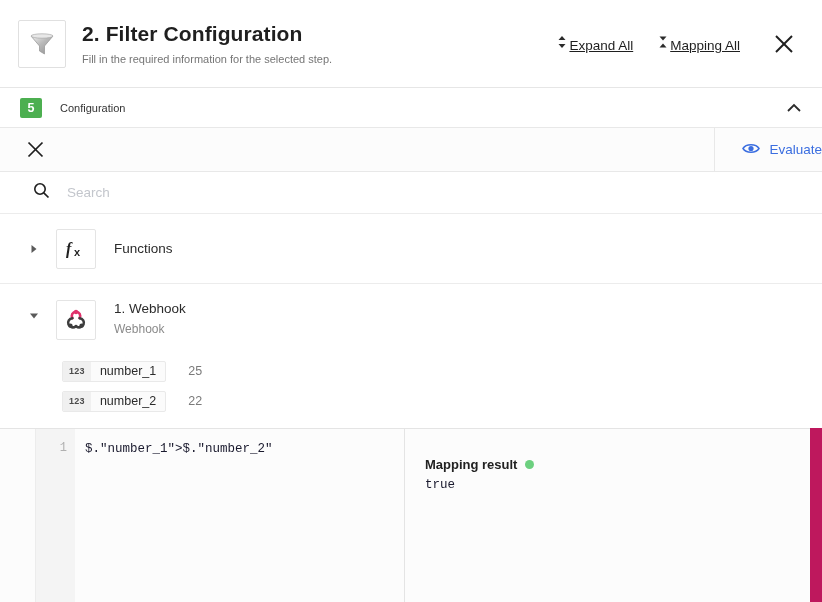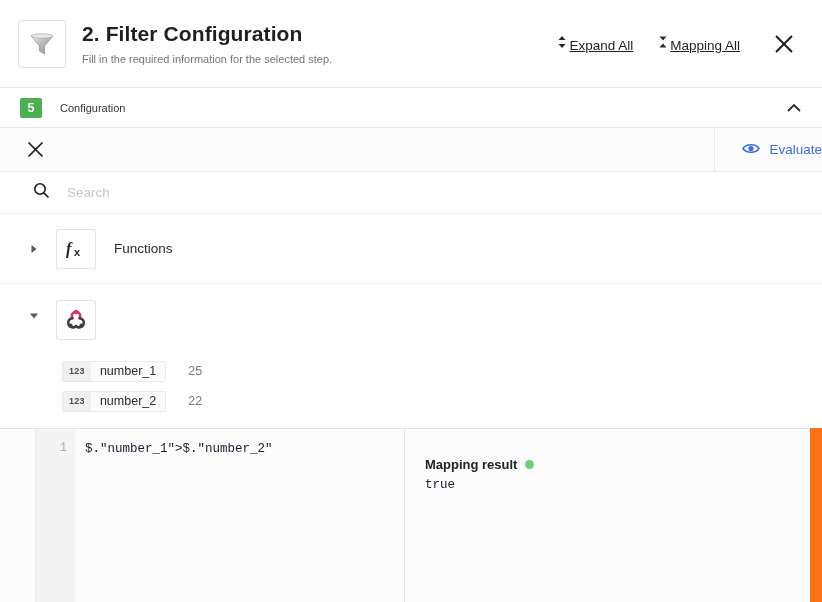--- a/index.html
+++ b/index.html
@@ -6,21 +6,21 @@
   html, body {
     margin: 0; padding: 0;
     width: 822px; height: 602px;
     background: #ffffff;
     font-family: "Liberation Sans", sans-serif;
     overflow: hidden;
   }
   #app {
     position: relative;
     width: 822px; height: 602px;
-    background: #f97316;
+    background: #be185d;
   }
 
   
   .header {
     position: absolute; left: 0; top: 0;
     width: 822px; height: 88px;
     background: #ffffff;
     border-bottom: 1px solid #e6e6e6;
     display: flex; align-items: center;
     padding: 0 18px 0 18px;
@@ -324,20 +324,24 @@
           <svg width="26" height="26" viewBox="0 0 26 26" aria-hidden="true">
             <path d="M13 4.8 a4.2 4.2 0 0 0 -3.6 6.4" fill="none" stroke="#e0316b" stroke-width="2.6" stroke-linecap="round"></path>
             <path d="M13 4.8 a4.2 4.2 0 0 1 3.6 6.4" fill="none" stroke="#e0316b" stroke-width="2.6" stroke-linecap="round"></path>
             <path d="M9.4 11.2 a4.6 4.6 0 1 0 3.4 8.0" fill="none" stroke="#3d3d3d" stroke-width="2.6" stroke-linecap="round"></path>
             <path d="M16.6 11.2 a4.6 4.6 0 1 1 -3.4 8.0" fill="none" stroke="#3d3d3d" stroke-width="2.6" stroke-linecap="round"></path>
             <circle cx="13" cy="5" r="2.2" fill="#e0316b"></circle>
             <circle cx="7.4" cy="18.6" r="2.2" fill="#3d3d3d"></circle>
             <circle cx="18.6" cy="18.6" r="2.2" fill="#3d3d3d"></circle>
           </svg>
         </div>
+        <div class="node-labels">
+          <div class="node-title">1. Webhook</div>
+          <div class="node-sub">Webhook</div>
+        </div>
       </div>
 
       <div class="var-list">
         <div class="var-row">
           <span class="chip">
             <span class="chip-type">123</span>
             <span class="chip-name">number_1</span>
           </span>
           <span class="var-value">25</span>
         </div>

